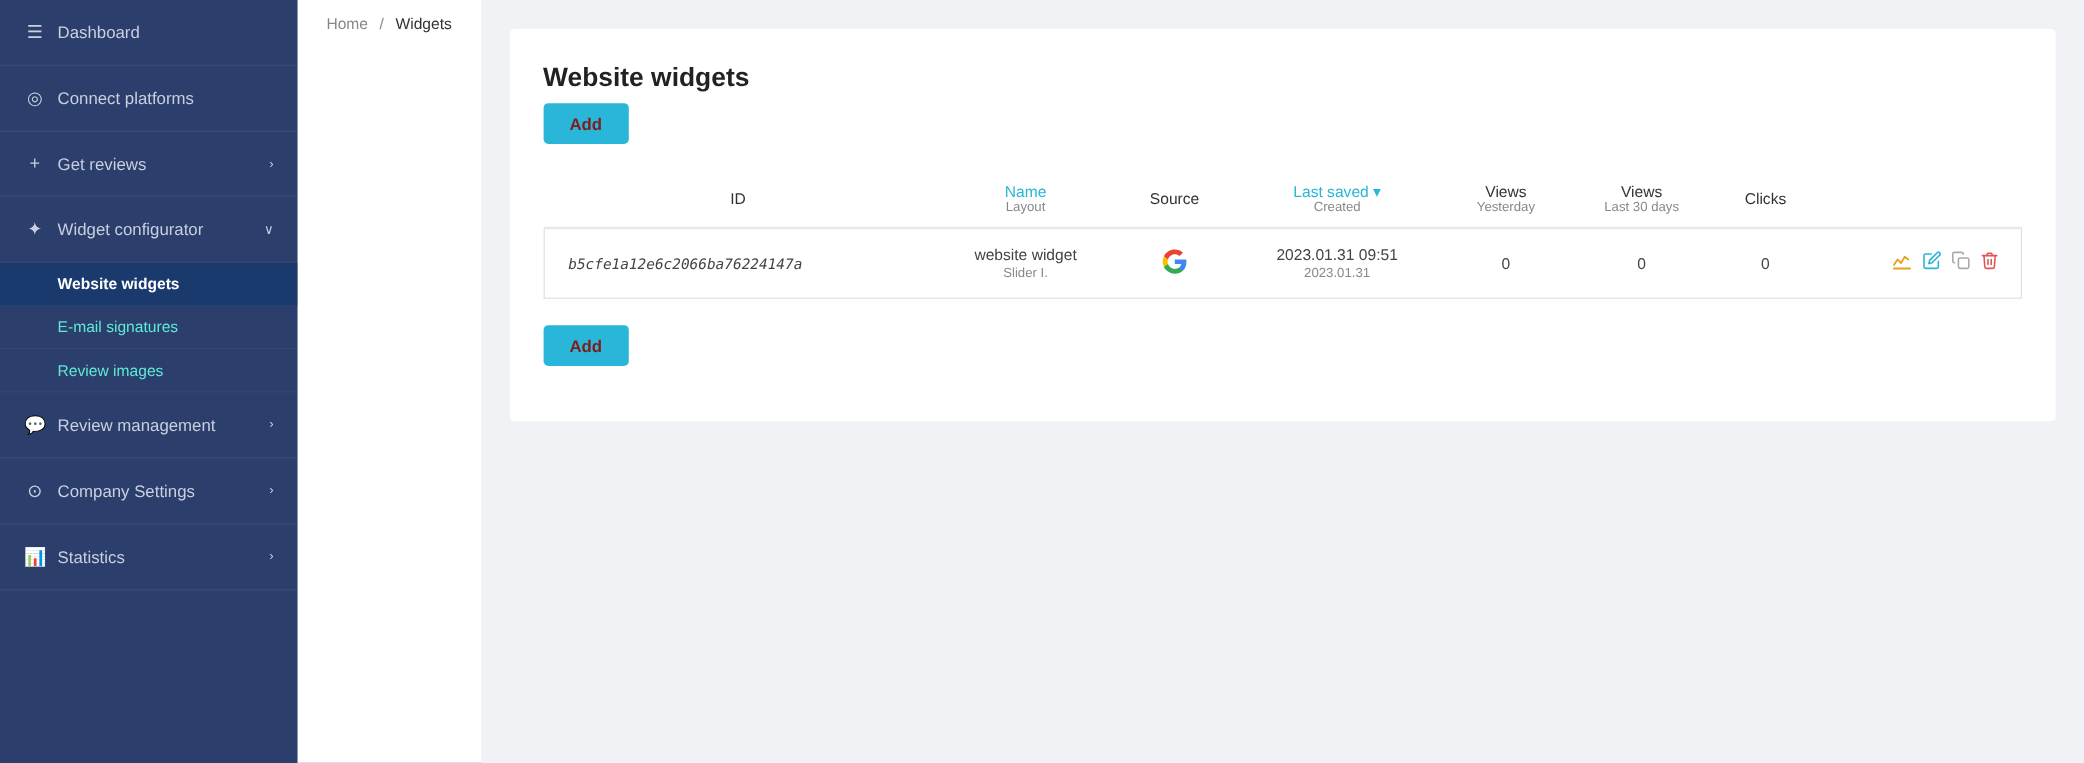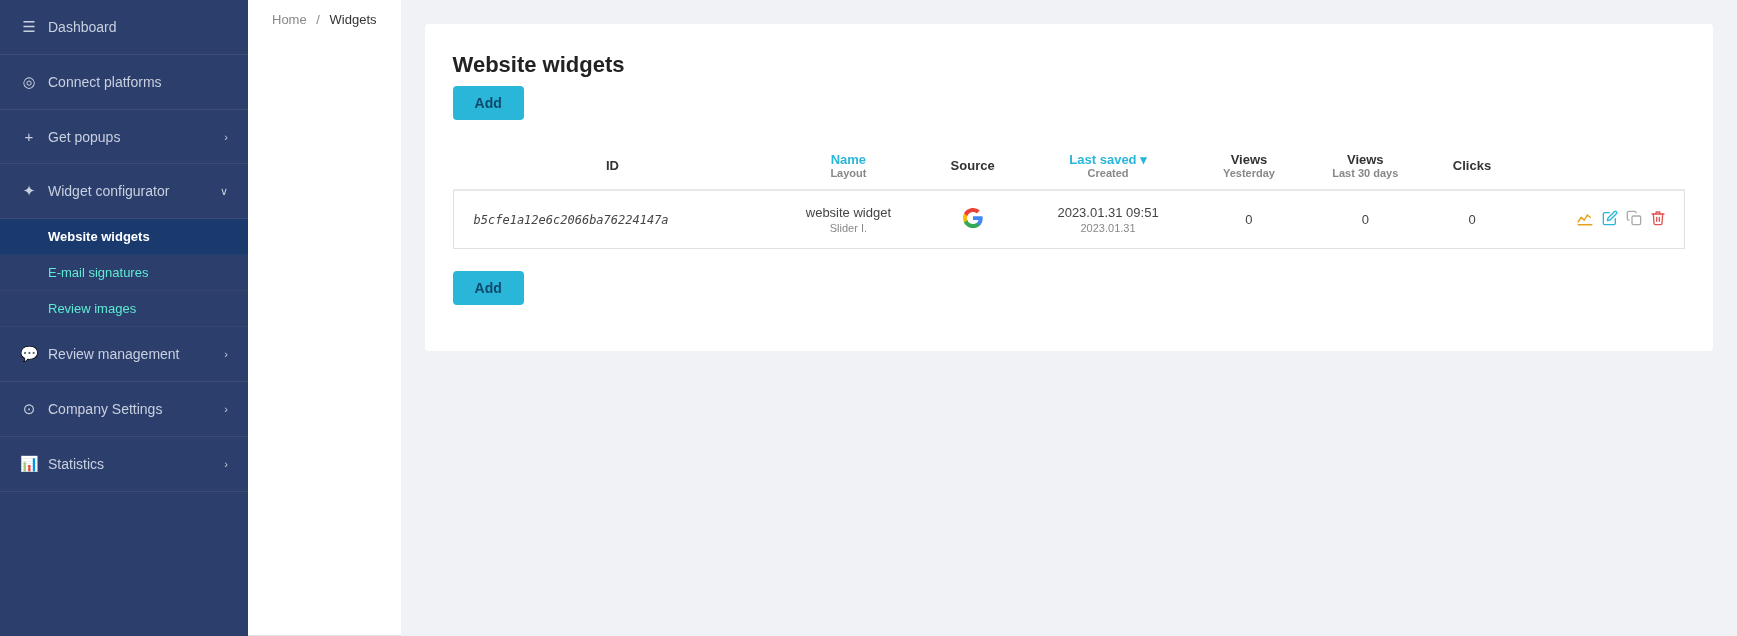--- a/index.html
+++ b/index.html
@@ -81,21 +81,21 @@
       margin-bottom: 8px;
     }
     .page-subtitle {
       color: #555;
       font-size: 13px;
       margin-bottom: 22px;
     }
 
     .add-btn {
       background: #29b6d8;
-      color: #0c4a6e;
+      color: #7f1d1d;
       border: none;
       padding: 9px 22px;
       border-radius: 4px;
       cursor: pointer;
       font-size: 14px;
       font-weight: bold;
       margin-bottom: 22px;
     }
 
     
@@ -104,21 +104,21 @@
       border-collapse: collapse;
       margin-bottom: 22px;
     }
     .widget-table thead tr {
       border-bottom: 2px solid #e8e8e8;
     }
     .widget-table th {
       padding: 10px 12px;
       text-align: center;
       font-size: 13px;
-      font-weight: bold;
+      font-weight: normal;
       color: #333;
     }
     .widget-table th.sortable { color: #29b6d8; cursor: pointer; }
     .widget-table th .sub { color: #888; font-size: 11px; display: block; }
     .widget-table tbody tr {
       border: 1px solid #e0e0e0;
       border-radius: 4px;
     }
     .widget-table td {
       padding: 14px 12px;
@@ -149,21 +149,21 @@
     <span>Dashboard</span>
   </div>
 
   <div class="sidebar-item">
     <span class="icon">◎</span>
     <span>Connect platforms</span>
   </div>
 
   <div class="sidebar-item">
     <span class="icon">+</span>
-    <span>Get popups</span>
+    <span>Get reviews</span>
     <span class="chevron">›</span>
   </div>
 
   <div class="sidebar-item">
     <span class="icon">✦</span>
     <span>Widget configurator</span>
     <span class="chevron">∨</span>
   </div>
 
   <div class="sidebar-subitem active">

